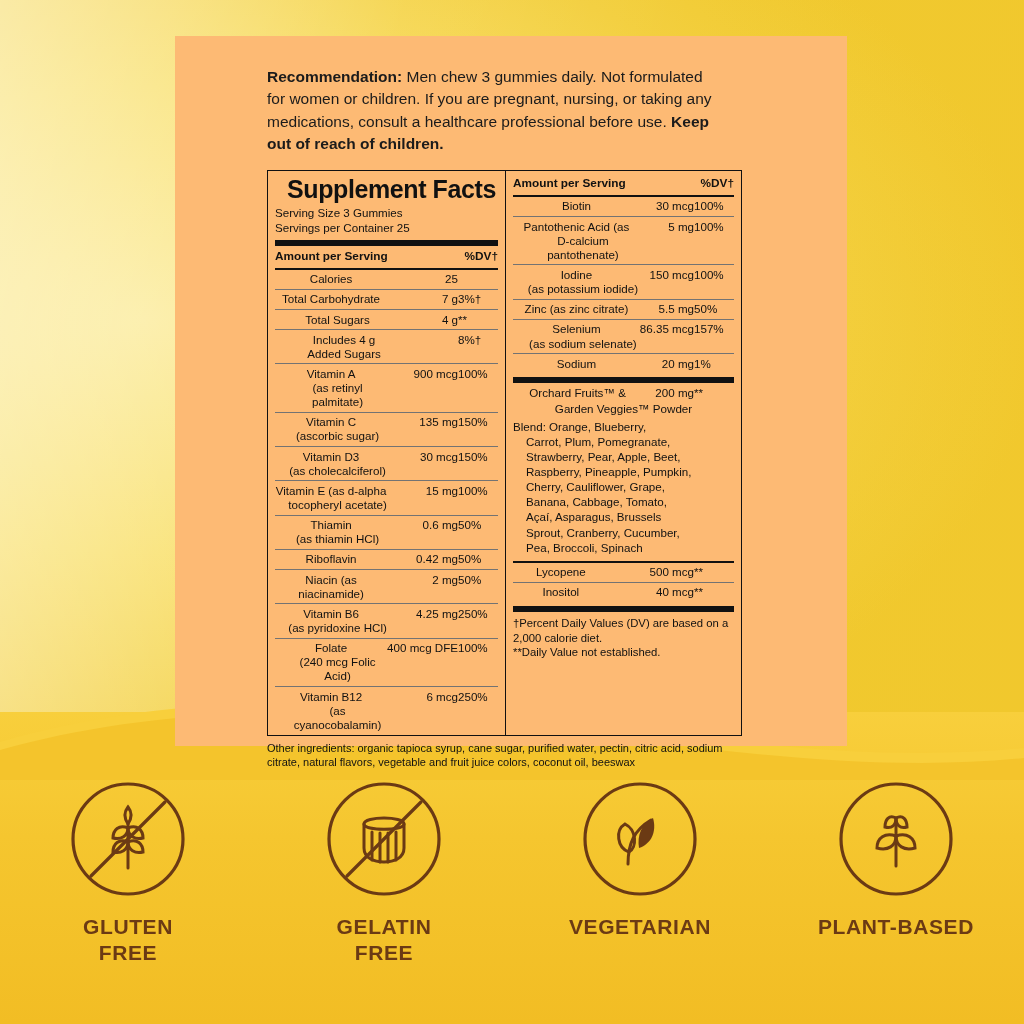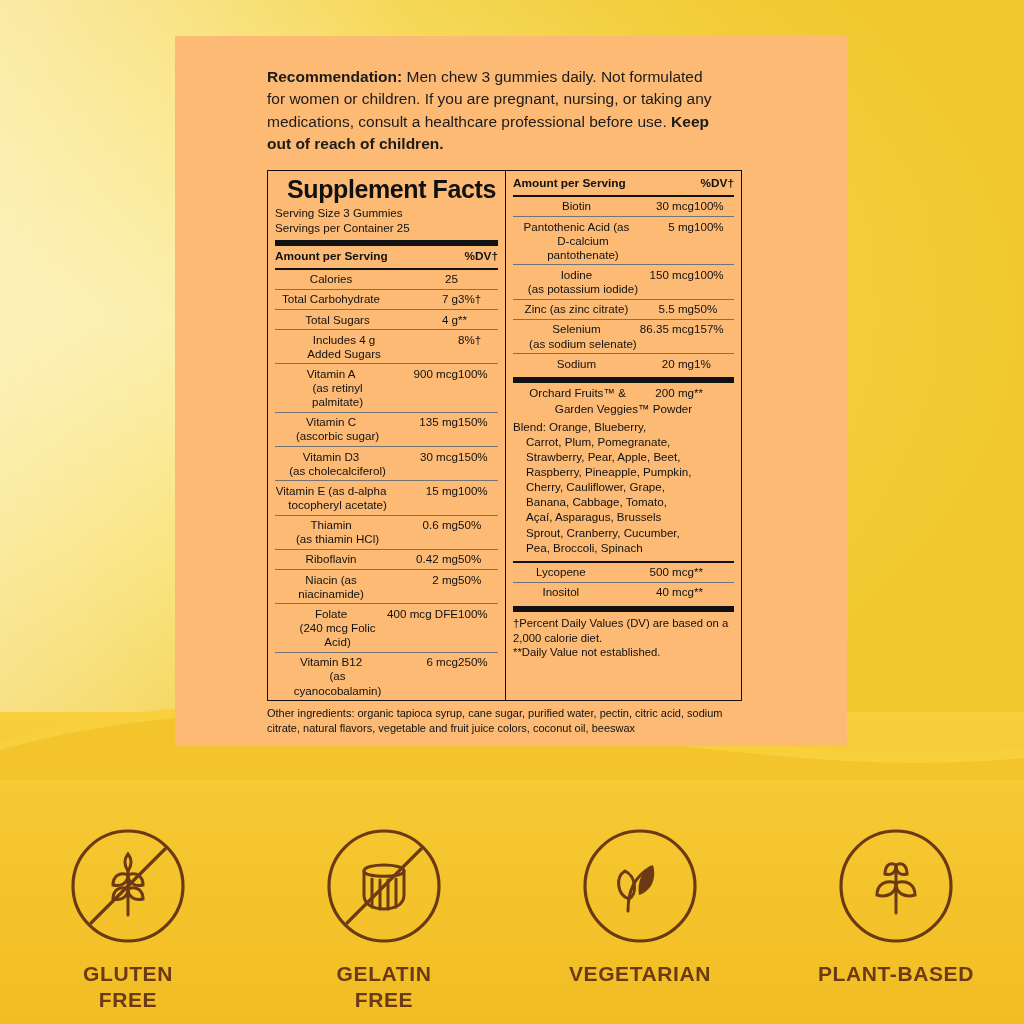--- a/index.html
+++ b/index.html
@@ -83,21 +83,21 @@
 
   .foot { font-size:11.3px; line-height:1.3; padding:4px 0 6px 0; }
 
   .other {
     width:475px; font-size:11px; line-height:1.34; color:#111;
     margin-top:5px;
   }
 
   
   #badges {
-    position:absolute; left:0; top:827px; width:1024px;
+    position:absolute; left:0; top:780px; width:1024px;
     display:flex; justify-content:space-around; align-items:flex-start;
   }
   .badge { width:210px; text-align:center; color:#6b3a14; }
   .badge .circ { display:flex; justify-content:center; }
   .badge .cap {
     margin-top:16px; font-size:21px; font-weight:bold; letter-spacing:.6px;
     line-height:1.22; color:#6b3a14;
   }
 </style>
 </head>
@@ -182,20 +182,25 @@
                   <td class="nm"><span class="">Riboflavin</span></td>
                   <td class="amt">0.42 mg</td>
                   <td class="dv">50%</td>
                 </tr>
                 <tr class="bd">
                   <td class="nm"><span class="">Niacin (as niacinamide)</span></td>
                   <td class="amt">2 mg</td>
                   <td class="dv">50%</td>
                 </tr>
                 <tr class="bd">
+                  <td class="nm"><span class="">Vitamin B6</span><span class="sub">(as pyridoxine HCl)</span></td>
+                  <td class="amt">4.25 mg</td>
+                  <td class="dv">250%</td>
+                </tr>
+                <tr class="bd">
                   <td class="nm"><span class="">Folate</span><span class="sub">(240 mcg Folic Acid)</span></td>
                   <td class="amt">400 mcg DFE</td>
                   <td class="dv">100%</td>
                 </tr>
                 <tr class="bd">
                   <td class="nm"><span class="">Vitamin B12</span><span class="sub">(as cyanocobalamin)</span></td>
                   <td class="amt">6 mcg</td>
                   <td class="dv">250%</td>
                 </tr>
               </tbody>

